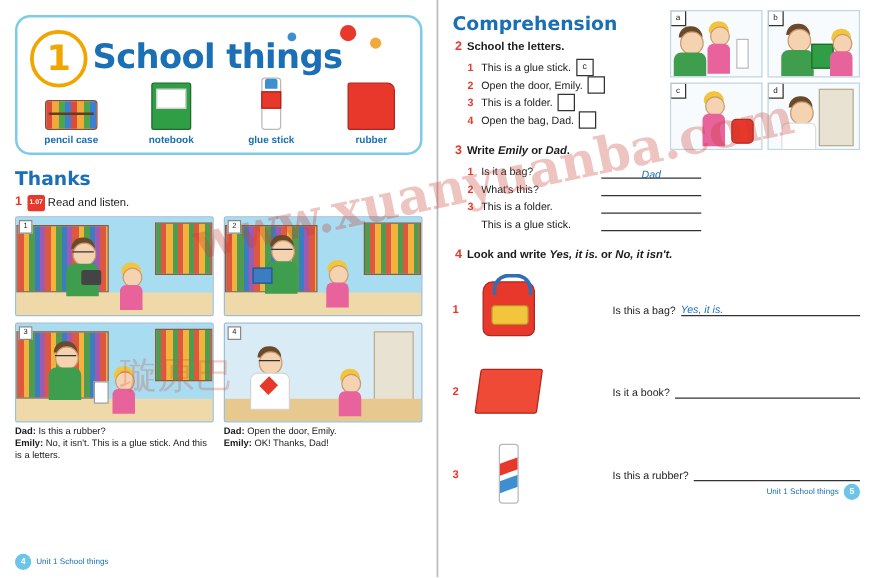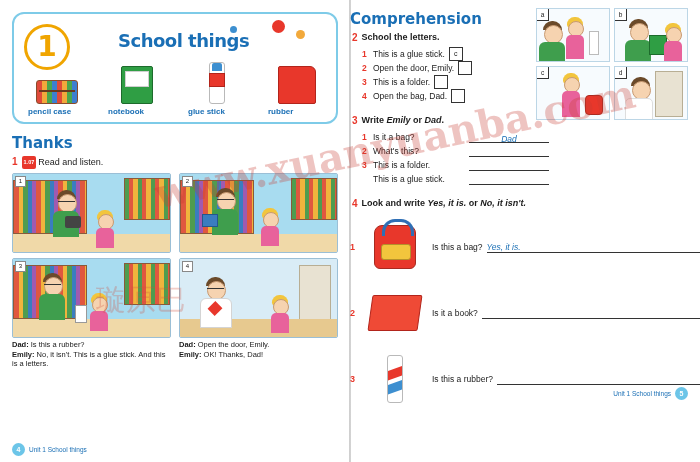--- a/index.html
+++ b/index.html
@@ -5,47 +5,46 @@
   html,body{margin:0;padding:0;}
   body{
     width:700px;height:462px;overflow:hidden;
     background:#ffffff;
     font-family:"Liberation Sans", sans-serif;
     font-size:8px;color:#1b1b1b;
     position:relative;
   }
   .page{position:absolute;inset:0;display:flex;}
   .left-page{width:350px;height:462px;position:relative;box-sizing:border-box;padding:8px 10px;}
-  .right-page{width:350px;height:406px;position:relative;box-sizing:border-box;padding:8px 0;}
+  .right-page{width:350px;height:406px;position:relative;box-sizing:border-box;padding:8px 12px;}
   .spine{position:absolute;left:349px;top:0;width:2px;height:462px;background:linear-gradient(to right,#e2e2e2,#bdbdbd,#e8e8e8);}
 
   
   .banner{
     position:relative;
     border:2px solid #7ecbe8;border-radius:12px;
     height:112px;margin:4px 2px 0 2px;background:#fff;
     box-sizing:border-box;
   }
   .unit-circle{
     position:absolute;left:10px;top:10px;width:40px;height:40px;border-radius:50%;
     border:3px solid #f0a500;background:#fff;color:#f0a500;
     font-family:"DejaVu Sans", sans-serif;font-weight:bold;font-size:28px;
     display:flex;align-items:center;justify-content:center;line-height:1;
   }
   .unit-title{
     position:absolute;left:60px;top:16px;
-    color:#1a6fb5;font-size:18px;font-weight:bold;letter-spacing:-.5px;
+    color:#1a6fb5;font-size:27px;font-weight:bold;letter-spacing:-.5px;
     font-family:"DejaVu Sans", sans-serif;
-    margin-left:44px;
   }
   .dots{position:absolute;right:16px;top:6px;width:120px;height:34px;}
   .dot{position:absolute;border-radius:50%;}
 
   .items{position:absolute;left:14px;bottom:6px;right:10px;display:flex;justify-content:space-between;}
-  .item{width:58px;text-align:left;}
+  .item{width:58px;text-align:center;}
   .item .art{height:42px;display:flex;align-items:flex-end;justify-content:center;}
   .item .lbl{font-size:8px;color:#1a6fb5;margin-top:3px;font-weight:bold;}
 
   
   .pencilcase{width:40px;height:22px;border-radius:3px;background:repeating-linear-gradient(90deg,#e04a3a 0 5px,#f2a93b 5px 10px,#4ca64c 10px 15px,#3d7fd0 15px 20px);border:1px solid #8a4b2a;position:relative;}
   .pencilcase:after{content:"";position:absolute;left:2px;right:2px;top:9px;height:2px;background:#6b3a1e;}
   
   .notebook{width:30px;height:36px;background:#2f9e44;border:1px solid #1d6b2c;border-radius:2px;position:relative;}
   .notebook:before{content:"";position:absolute;left:3px;top:4px;width:22px;height:14px;background:#fff;border:1px solid #cfcfcf;}
   
@@ -104,21 +103,21 @@
   .pic-grid{position:absolute;right:12px;top:8px;width:152px;display:grid;grid-template-columns:1fr 1fr;gap:4px;}
   .pic{position:relative;border:1px solid #bcd6e6;height:52px;background:#f2f8fc;overflow:hidden;}
   .pic .lt{position:absolute;left:-1px;top:-1px;width:11px;height:11px;border:1px solid #333;background:#fff;font-size:6.5px;text-align:center;line-height:11px;z-index:4;}
 
   .wline{display:inline-block;border-bottom:1px solid #333;height:10px;}
   .ans{color:#1a6fb5;font-style:italic;}
 
   .q4item{display:flex;align-items:center;gap:6px;margin-top:10px;}
   .q4num{color:#e8372b;font-weight:bold;font-size:9px;width:8px;}
   .q4art{width:62px;height:56px;display:flex;align-items:center;justify-content:center;}
-  .q4txt{font-size:8.5px;flex:1;display:flex;align-items:center;gap:4px;}
+  .q4txt{font-size:8.5px;flex:1;display:flex;align-items:flex-end;gap:4px;margin-left:46px;}
 
   .bag{width:40px;height:42px;background:#e8372b;border:1px solid #a82a20;border-radius:8px 8px 6px 6px;position:relative;}
   .bag:before{content:"";position:absolute;left:7px;top:-7px;width:26px;height:14px;border:3px solid #2f6fb5;border-bottom:none;border-radius:13px 13px 0 0;}
   .bag:after{content:"";position:absolute;left:6px;top:18px;width:28px;height:14px;background:#f2c53d;border:1px solid #b6902a;border-radius:3px;}
   .redfolder{width:48px;height:34px;background:#ef4a36;border:1px solid #b2241b;border-radius:2px;transform:skewX(-8deg);}
   .rubber{width:14px;height:46px;background:#fff;border:1px solid #b9b9b9;border-radius:3px;position:relative;overflow:hidden;}
   .rubber:before{content:"";position:absolute;left:-4px;top:12px;width:26px;height:9px;background:#e8372b;transform:rotate(-20deg);}
   .rubber:after{content:"";position:absolute;left:-4px;top:26px;width:26px;height:9px;background:#3d8fd0;transform:rotate(-20deg);}
 
   

